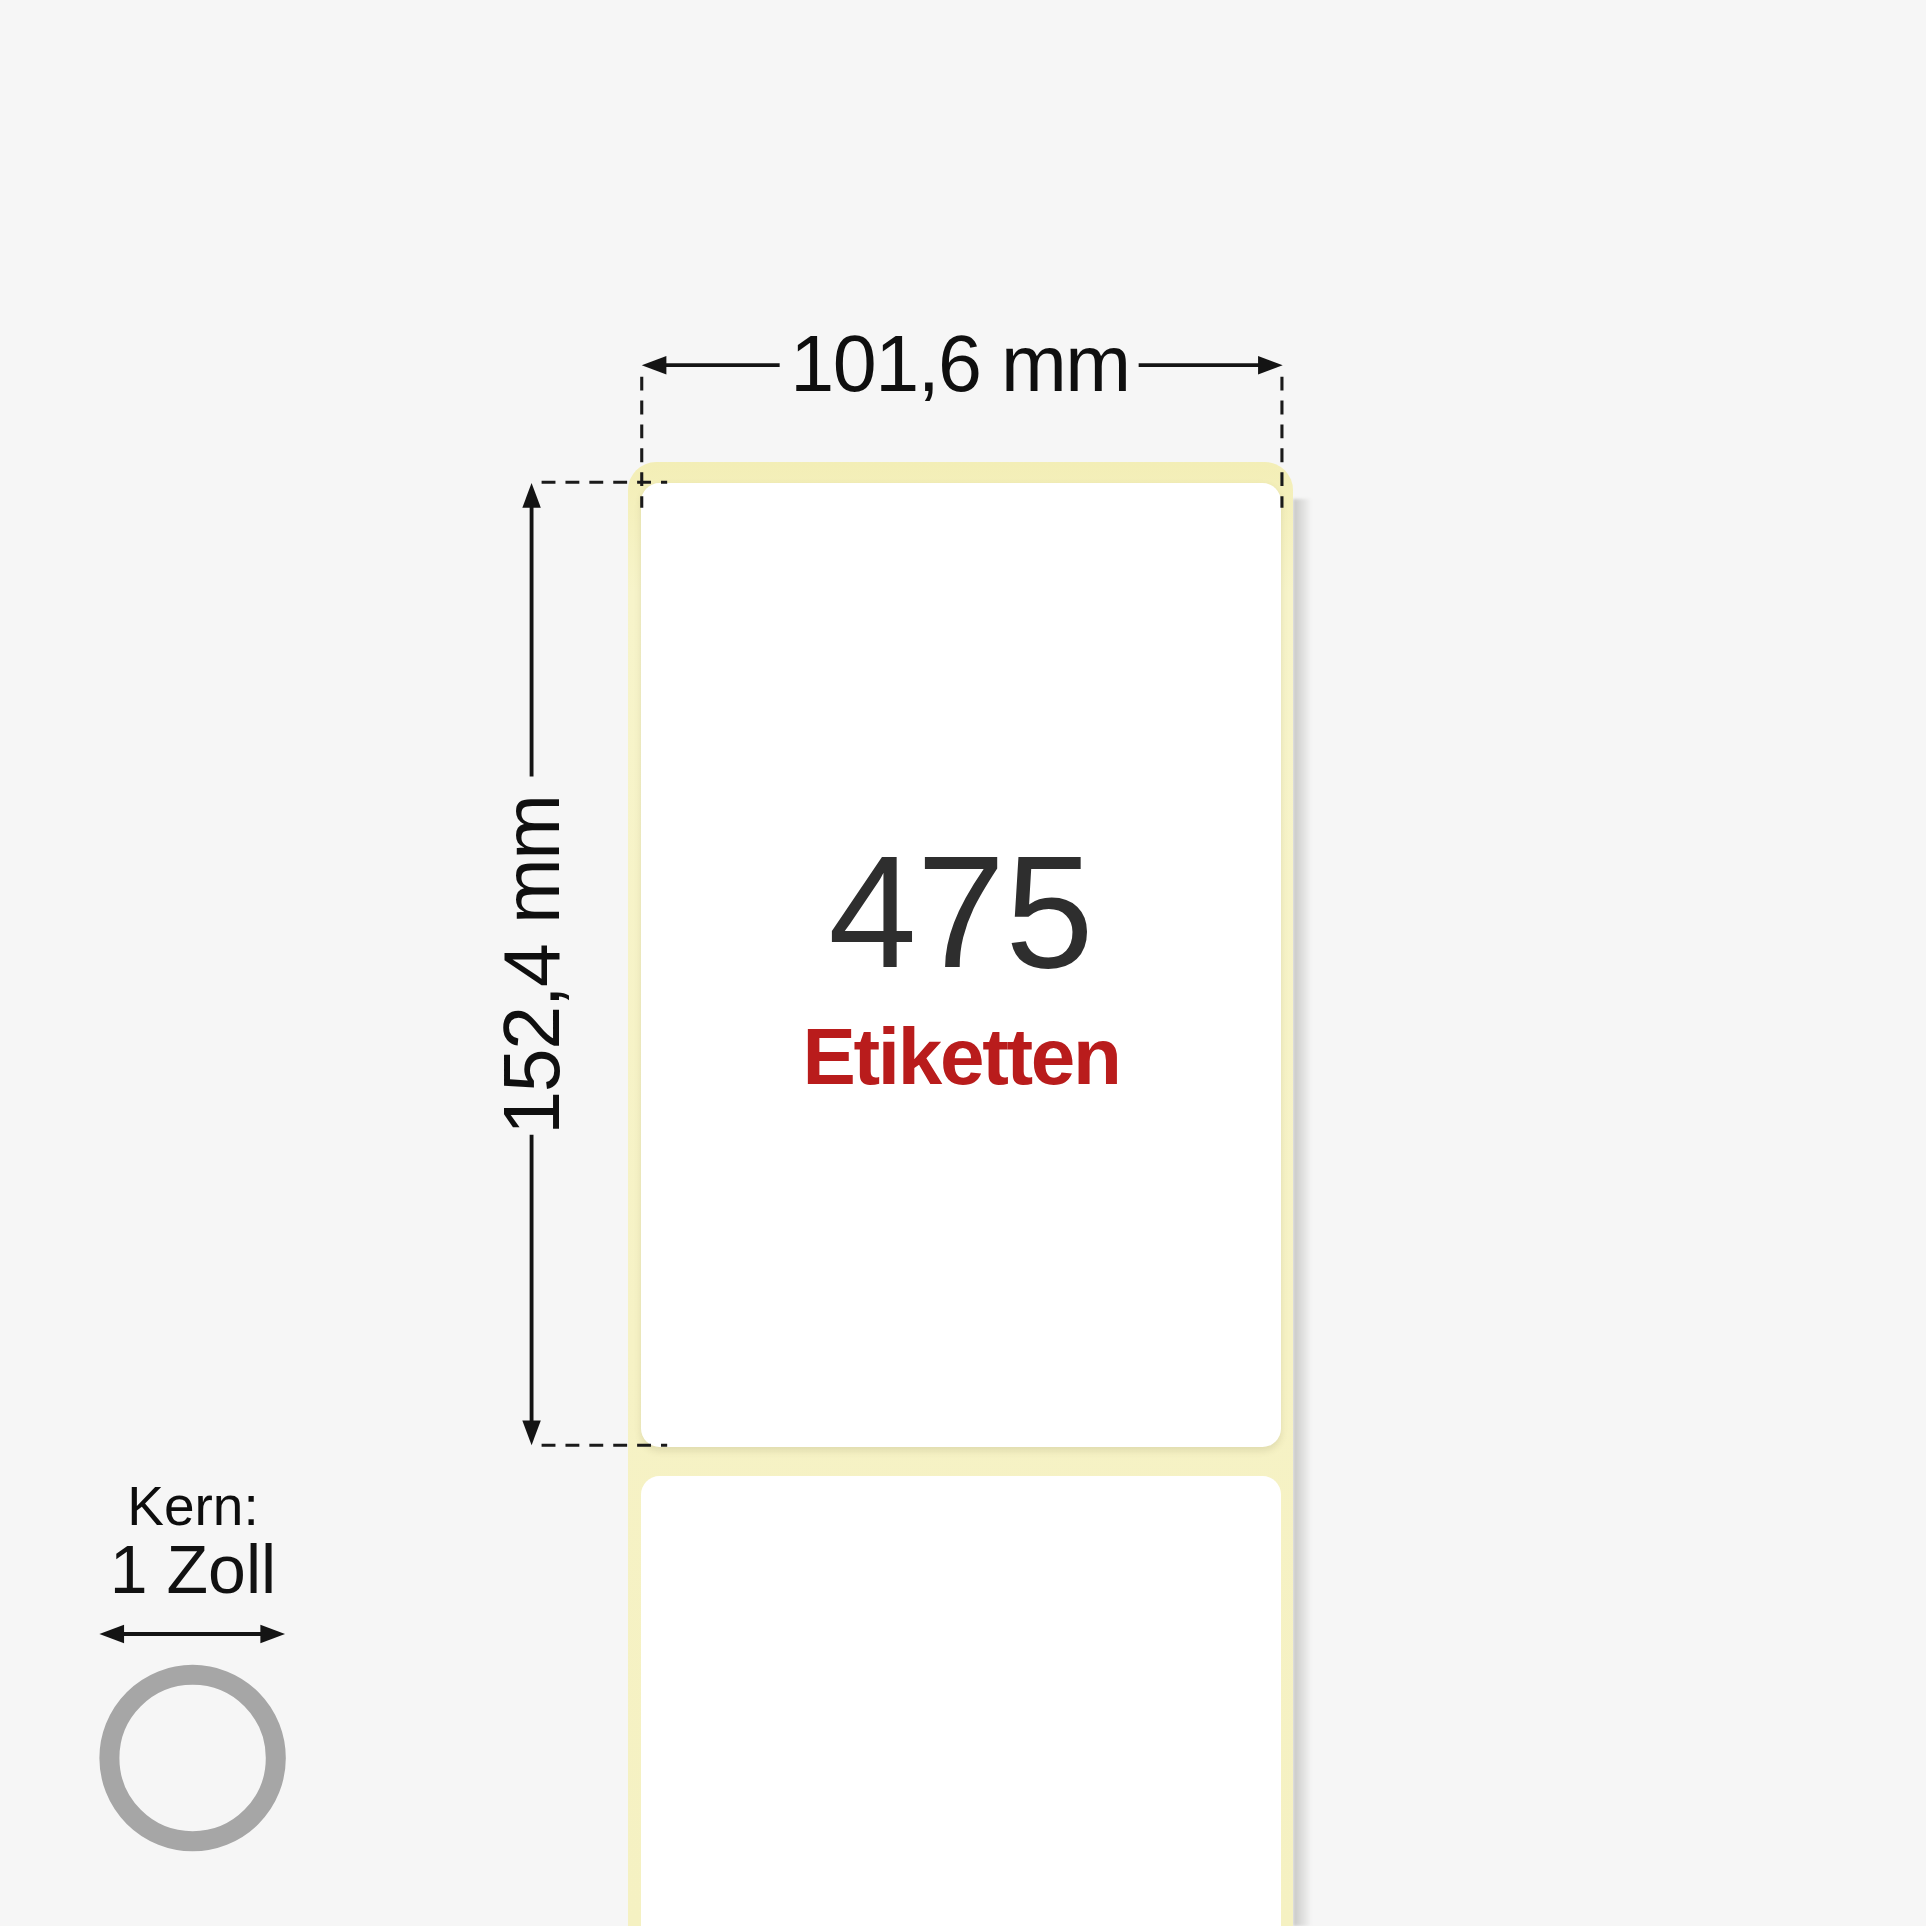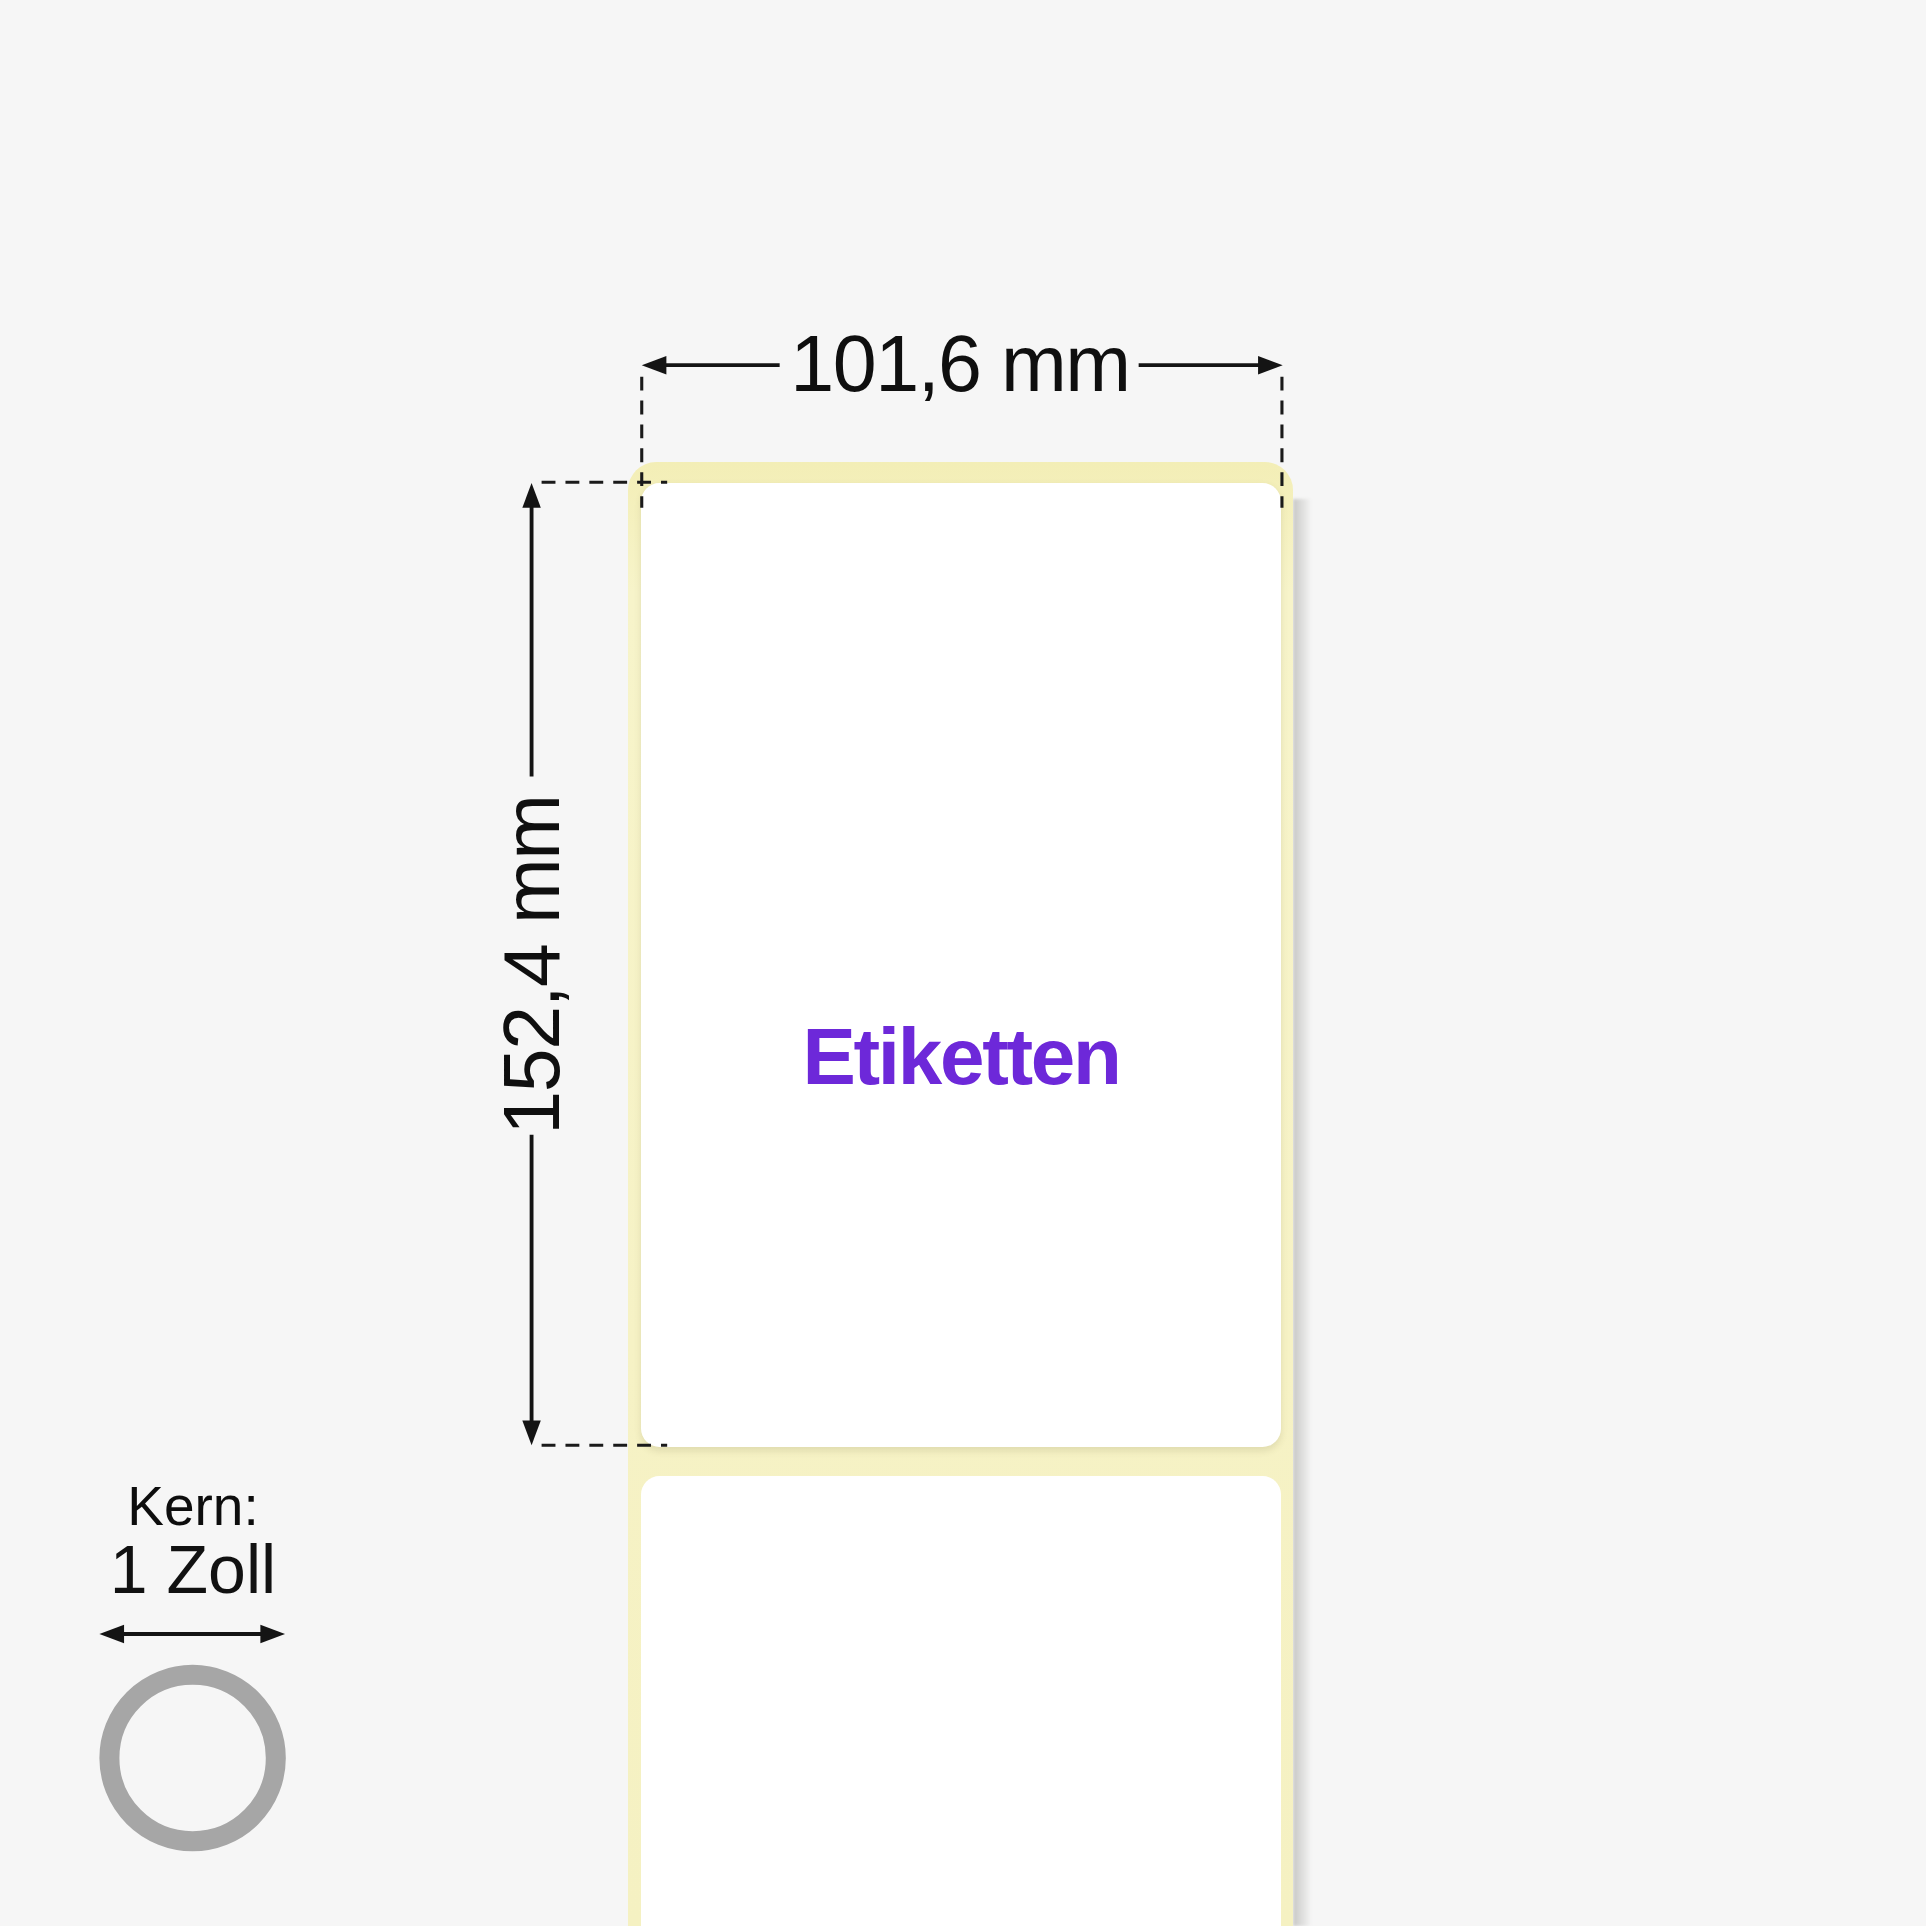--- a/index.html
+++ b/index.html
@@ -109,21 +109,21 @@
     top: 912px;
     font-size: 159px;
     color: #2e2e2e;
   }
   .count-unit {
     left: 961px;
     top: 1057px;
     font-size: 80px;
     font-weight: 700;
     letter-spacing: -2.3px;
-    color: #6d28d9;
+    color: #b91c1c;
   }
   .core-title {
     left: 193px;
     top: 1506px;
     font-size: 55px;
     font-weight: 400;
     color: #0d0d0d;
   }
   .core-value {
     left: 193px;
@@ -165,18 +165,19 @@
     <g>
       <line class="dim-line" x1="155" y1="2121" x2="344" y2="2121"></line>
       <polygon class="arrow-head" points="129,2121 161,2109 161,2133"></polygon>
       <polygon class="arrow-head" points="370,2121 338,2109 338,2133"></polygon>
       <circle class="core-ring" cx="250" cy="2282" r="108" stroke="#a6a6a6"></circle>
     </g>
   </svg>
 
   <div class="txt dim-width-label">101,6 mm</div>
   <div class="txt dim-height-label">152,4 mm</div>
+  <div class="txt count-value">475</div>
   <div class="txt count-unit">Etiketten</div>
   <div class="txt core-title">Kern:</div>
   <div class="txt core-value">1 Zoll</div>
 
 </div>
 
 
 </body></html>

